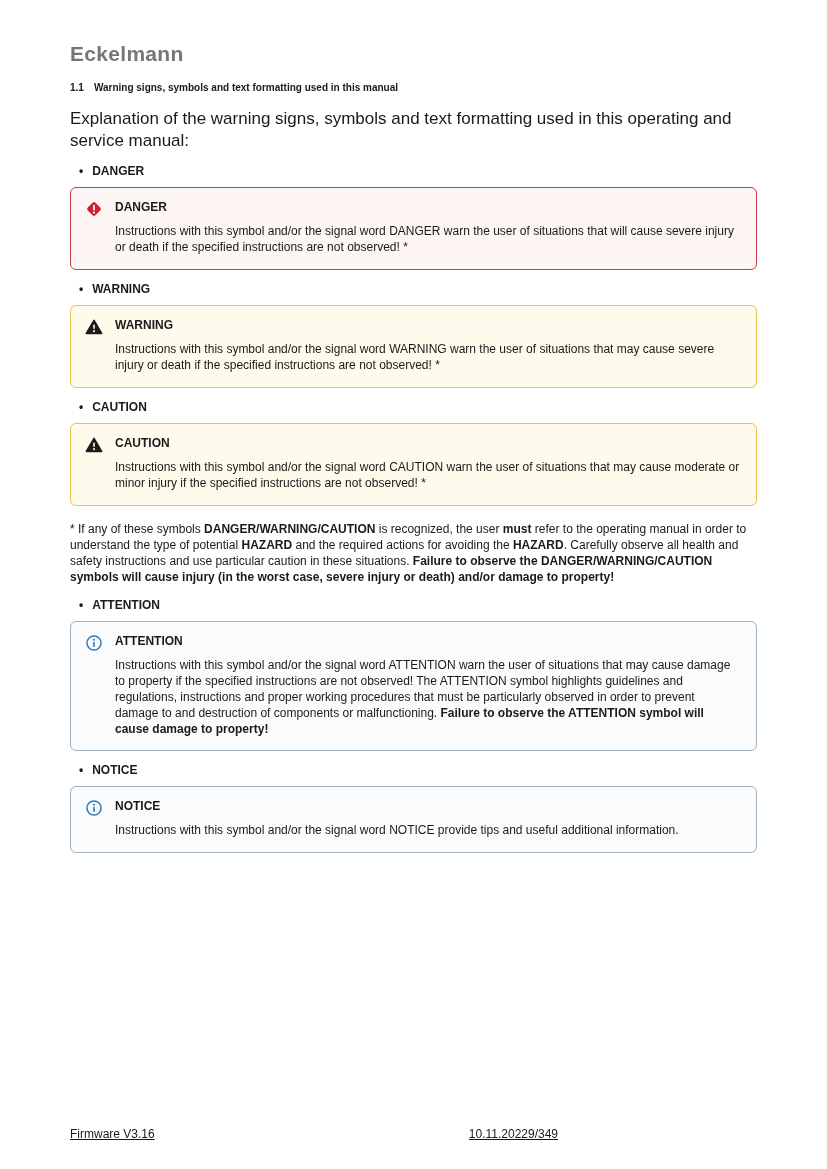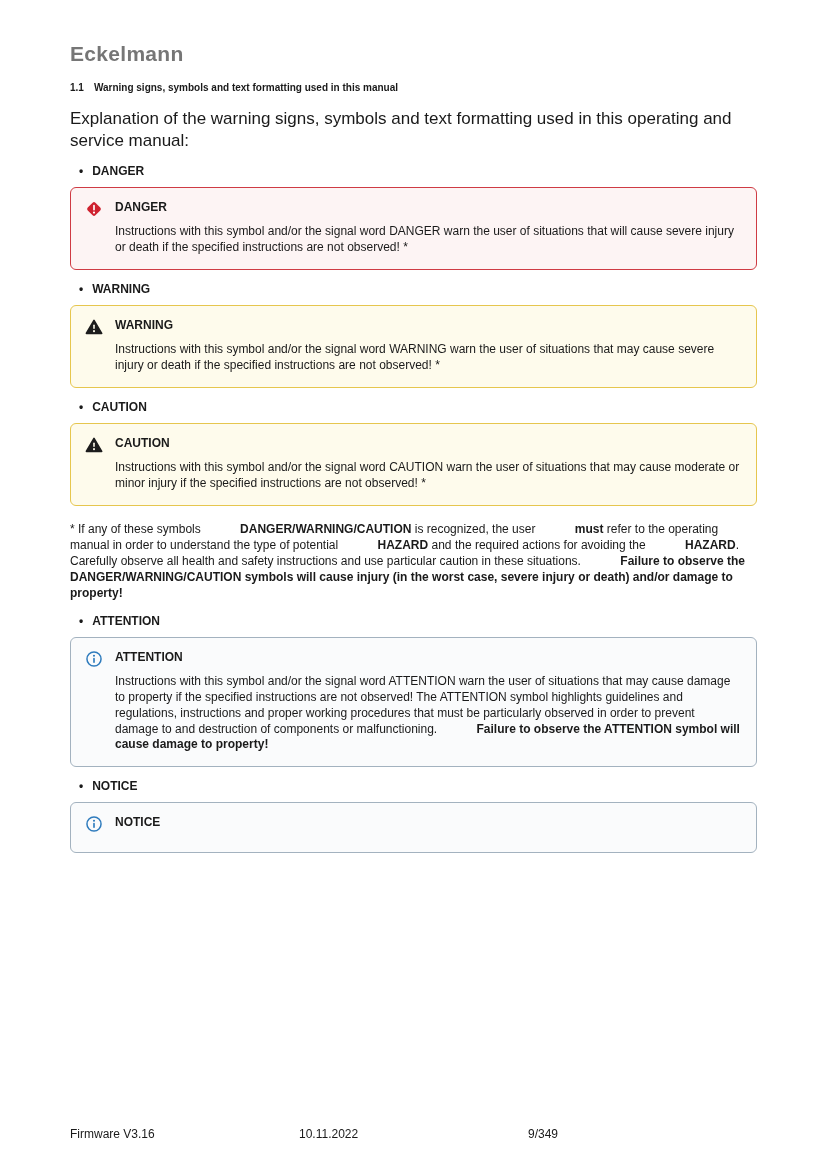--- a/index.html
+++ b/index.html
@@ -46,31 +46,31 @@
   .box-warn   { border-color: #e6c64e; background: #fefbec; }
   .box-info   { border-color: #a3b2bf; background: #fafbfc; }
 
   .box-icon { width: 18px; height: 18px; flex-shrink: 0; margin-top: 0px; }
   .box-icon svg { display: block; }
   .box-content { margin-left: 12px; flex: 1; }
   .box-title { font-size: 12px; font-weight: bold; margin-bottom: 10px; }
   .box-body { font-size: 12px; line-height: 1.33; }
 
   .footnote { margin: 16px 0 0 0; font-size: 12px; line-height: 1.33; }
-  .bold { font-weight: bold; margin-left: 36px; }
+  .bold { font-weight: bold; }
 
   .footer {
     position: absolute;
     left: 70px; right: 70px; bottom: 28px;
     display: flex;
     font-size: 12px;
     color: #1a1a1a;
   }
-  .footer > div { flex: 1; }
-  .footer-center { text-align: left; }
+  .footer > div { flex: 1; text-decoration: underline; }
+  .footer-center { text-align: right; }
   .footer-right { text-align: left; }
 </style>
 </head>
 <body>
 
 <div class="page">
 
   <div class="logo">Eckelmann</div>
 
 
@@ -159,20 +159,21 @@
   <div class="nbox box-info">
     <span class="box-icon">
       <svg viewBox="0 0 24 24" width="18" height="18" aria-hidden="true">
         <circle cx="12" cy="12" r="9.4" fill="none" stroke="#2e7bbd" stroke-width="2"></circle>
         <circle cx="12" cy="7.7" r="1.4" fill="#2e7bbd"></circle>
         <rect x="10.9" y="10.4" width="2.2" height="7" rx="1.1" fill="#2e7bbd"></rect>
       </svg>
     </span>
     <div class="box-content">
       <div class="box-title">NOTICE</div>
+      <div class="box-body">Instructions with this symbol and/or the signal word NOTICE provide tips and useful additional information.</div>
     </div>
   </div>
 
 </div>
 
 <div class="footer">
   <div class="footer-left">Firmware V3.16</div>
   <div class="footer-center">10.11.2022</div>
   <div class="footer-right">9/349</div>
 </div>

